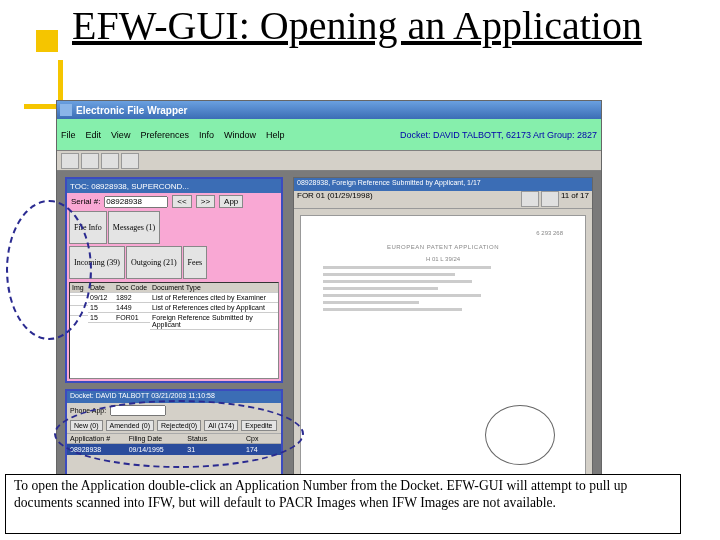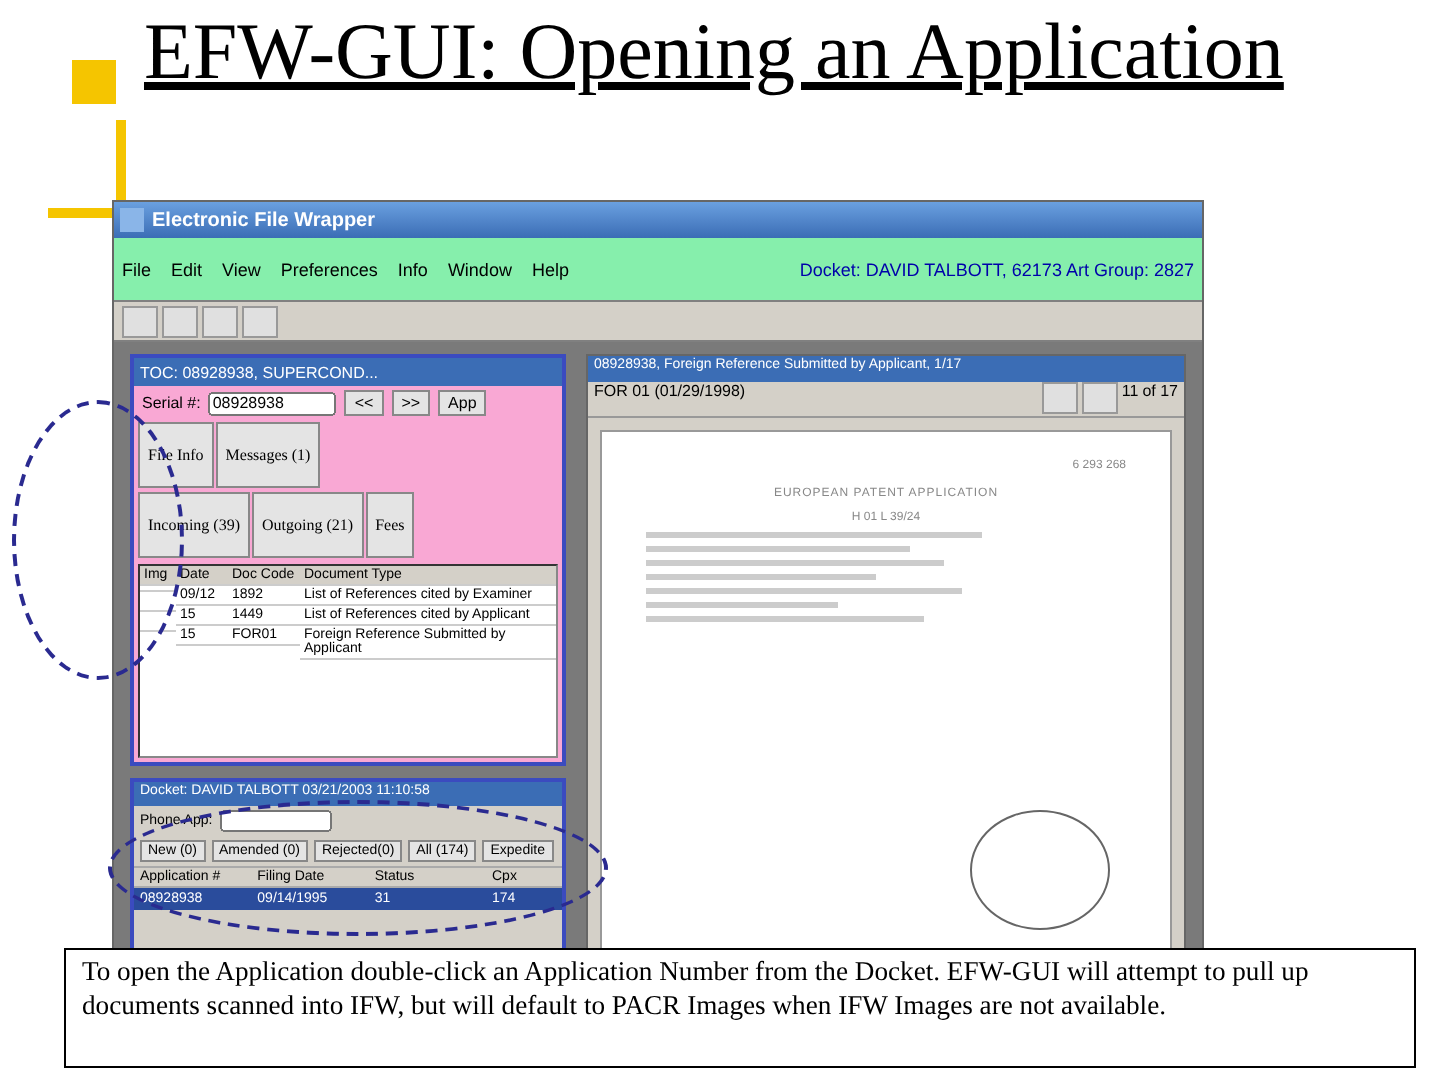--- a/index.html
+++ b/index.html
@@ -45,21 +45,21 @@
   .doc-toolbar { height:18px; background:#d4d0c8; display:flex; gap:2px; padding:0 3px; font-size:8px; border-bottom:1px solid #999; }
   .doc-toolbar .sp { flex:1; }
   .doc-page { flex:1; background:#fff; margin:6px; border:1px solid #999; position:relative; font-size:6px; color:#888; padding:14px 22px; }
   .doc-page .hdr { text-align:right; font-size:6px; }
   .doc-page .title1 { text-align:center; margin-top:8px; letter-spacing:.5px; }
   .doc-page .title2 { text-align:center; margin-top:6px; }
   .doc-circle { position:absolute; right:30px; bottom:28px; width:70px; height:60px; border:1px solid #666; border-radius:50%; }
   .doc-fig { position:absolute; right:20px; bottom:10px; font-size:9px; letter-spacing:4px; color:#444; }
   .doc-blk { height:3px; background:#ccc; margin:4px 0; width:70%; }
   
-  .footer-box { position:absolute; left:32px; bottom:6px; width:676px; height:60px; border:1.5px solid #000; background:#fff; padding:3px 8px; font-family:"Times New Roman",serif; font-size:13.6px; line-height:1.25; }
+  .footer-box { position:absolute; left:5px; bottom:6px; width:676px; height:60px; border:1.5px solid #000; background:#fff; padding:3px 8px; font-family:"Times New Roman",serif; font-size:13.6px; line-height:1.25; }
   
   .callout { position:absolute; border:2px dashed #2a2a90; border-radius:50%; }
 </style>
 </head>
 <body>
 
 <div class="slide">
   <div class="title-bullet"></div>
   <div class="title-line-v"></div>
   <div class="title-line-h"></div>

